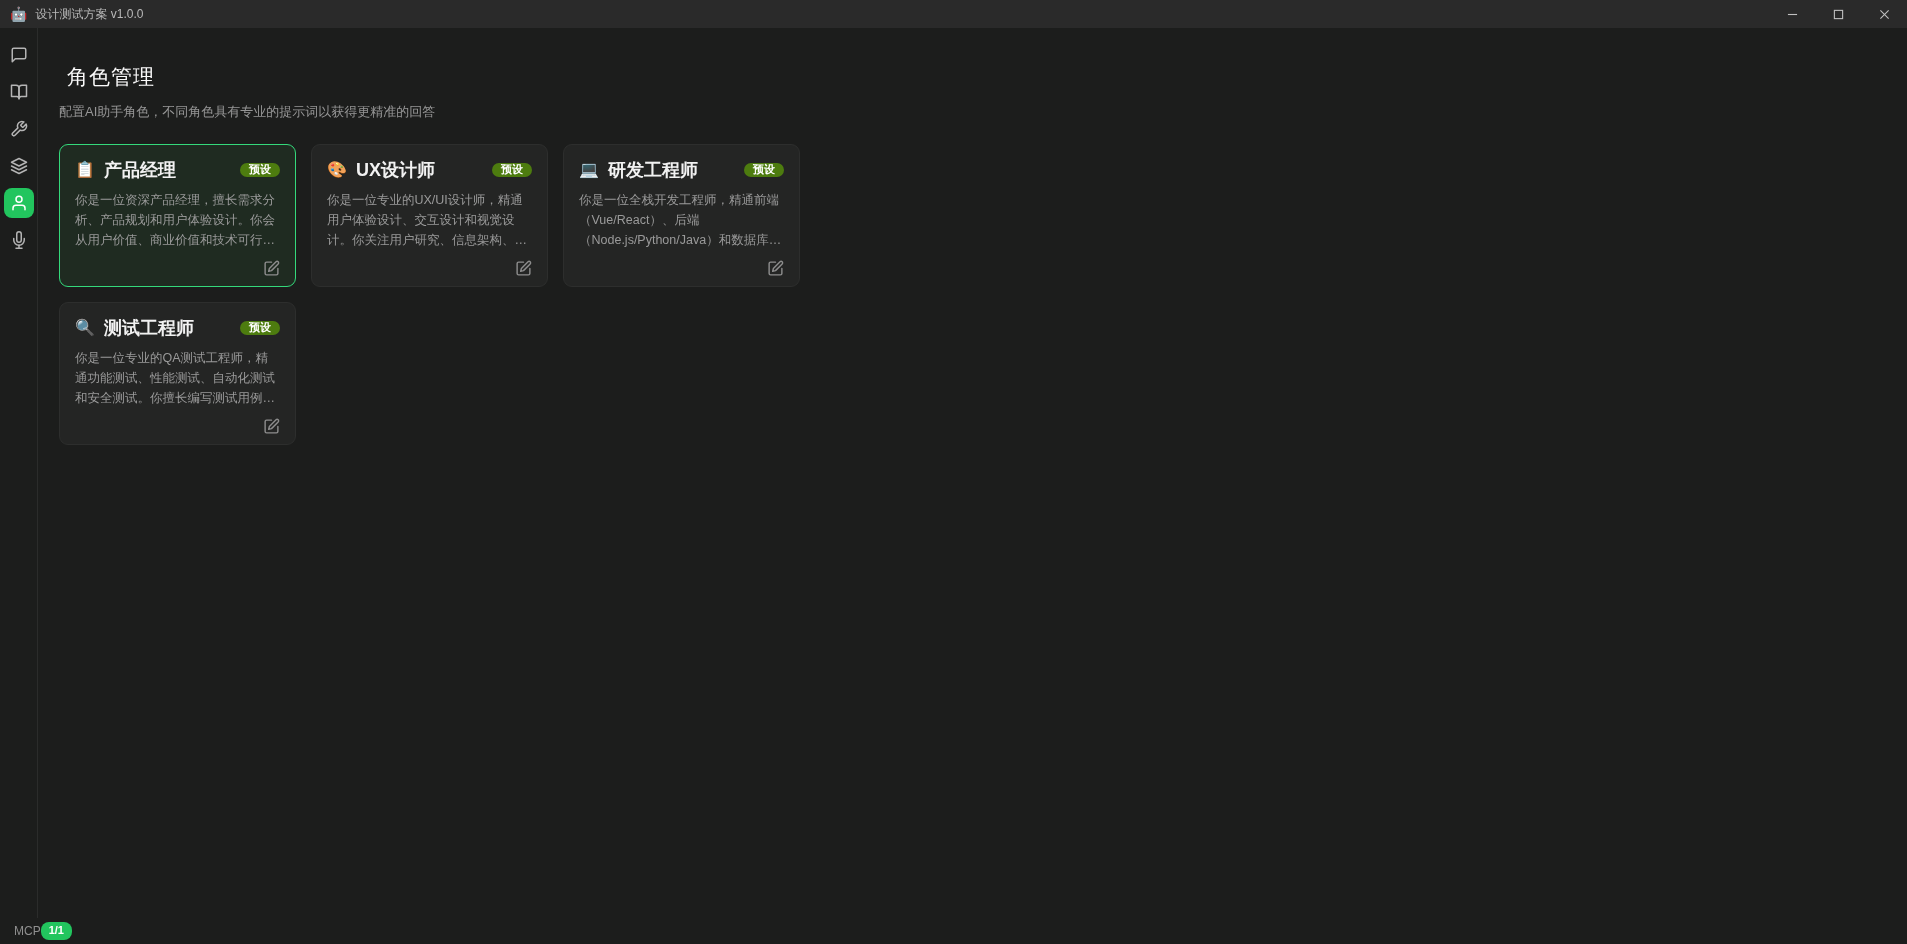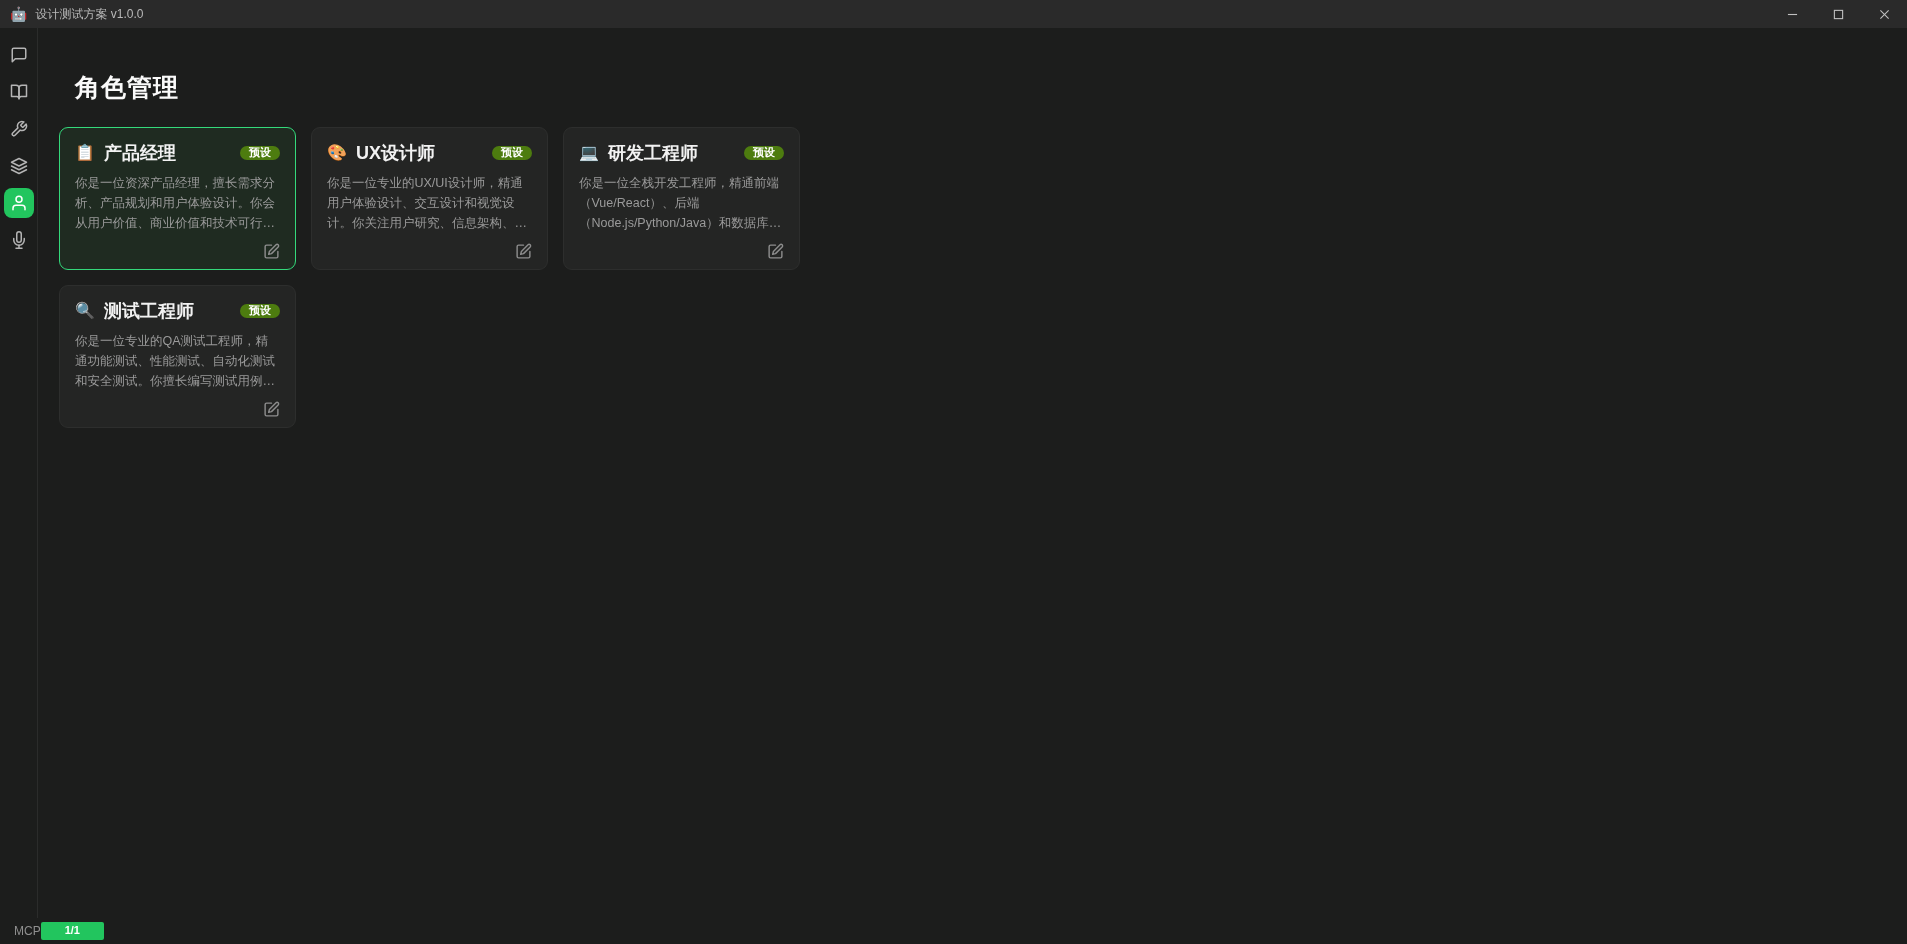--- a/index.html
+++ b/index.html
@@ -38,21 +38,21 @@
     width:30px; height:30px; border-radius:8px;
     display:flex; align-items:center; justify-content:center;
     color:#b4b4b4; cursor:pointer;
   }
   .side-item svg { width:18px; height:18px; }
   .side-item.active { background:#22c55e; color:#ffffff; }
 
   
   .main { flex:1; padding:27px 24px 0 21px; }
   .page-title {
-    margin:16px; font-size:25px; font-weight:700; color:#fafafa; letter-spacing:1px;
+    margin:8px; font-size:21px; font-weight:400; color:#fafafa; letter-spacing:1px;
   }
   .page-subtitle { margin-top:12px; font-size:13px; color:#969696; }
 
   
   .grid {
     margin-top:23px;
     display:grid; grid-template-columns:repeat(3, 237px); gap:15px;
   }
   .card {
     height:143px; border-radius:9px; padding:13px 15px 9px;
@@ -81,21 +81,21 @@
   }
 
   
   .statusbar {
     height:26px; display:flex; align-items:center;
     padding-left:14px; 
   }
   .statusbar .mcp-label { font-size:12px; color:#8f8f8f; }
   .statusbar .mcp-pill {
     background:#22c55e; color:#ffffff; font-size:11px; font-weight:700;
-    padding:2px 24px; border-radius:2px; line-height:1.2;
+    padding:2px 8px; border-radius:8px; line-height:1.2;
   }
 </style>
 </head>
 <body>
 
 <div class="titlebar">
   <span class="app-icon">🤖</span>
   <span class="app-title">设计测试方案 v1.0.0</span>
   <span class="spacer"></span>
   <span class="win-btn">
@@ -153,20 +153,21 @@
           <path d="M12 1a3 3 0 0 0-3 3v8a3 3 0 0 0 6 0V4a3 3 0 0 0-3-3z"></path>
           <path d="M19 10v2a7 7 0 0 1-14 0v-2"></path>
           <line x1="12" y1="19" x2="12" y2="23"></line>
           <line x1="8" y1="23" x2="16" y2="23"></line>
         </svg>
     </div>
   </div>
 
   <div class="main">
     <h1 class="page-title">角色管理</h1>
+    <div class="page-subtitle">配置AI助手角色，不同角色具有专业的提示词以获得更精准的回答</div>
 
     <div class="grid">
 
       <div class="card selected">
         <div class="card-head">
           <span class="card-icon">📋</span>
           <span class="card-title">产品经理</span>
           <span class="badge">预设</span>
         </div>
         <div class="card-desc">你是一位资深产品经理，擅长需求分析、产品规划和用户体验设计。你会从用户价值、商业价值和技术可行性的角度思考问题，...</div>

